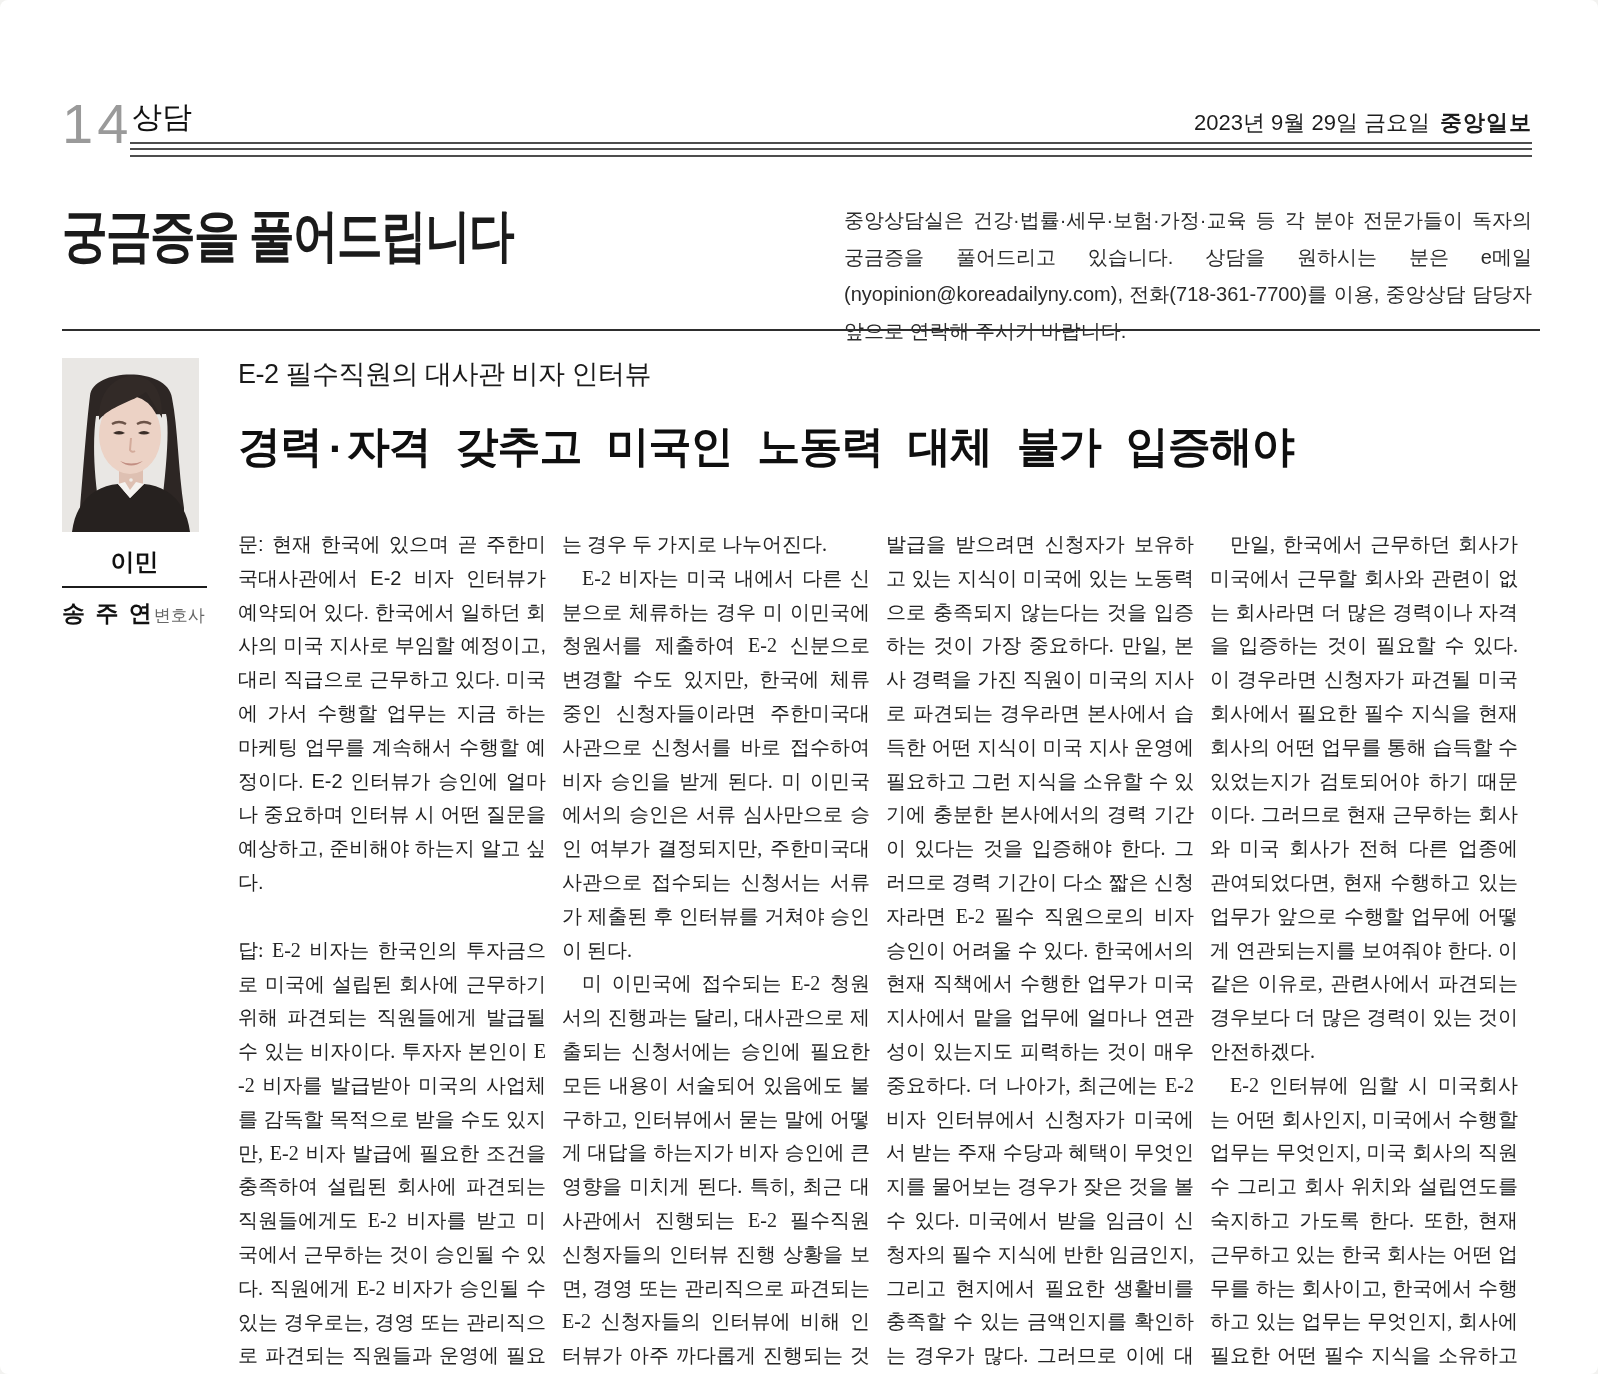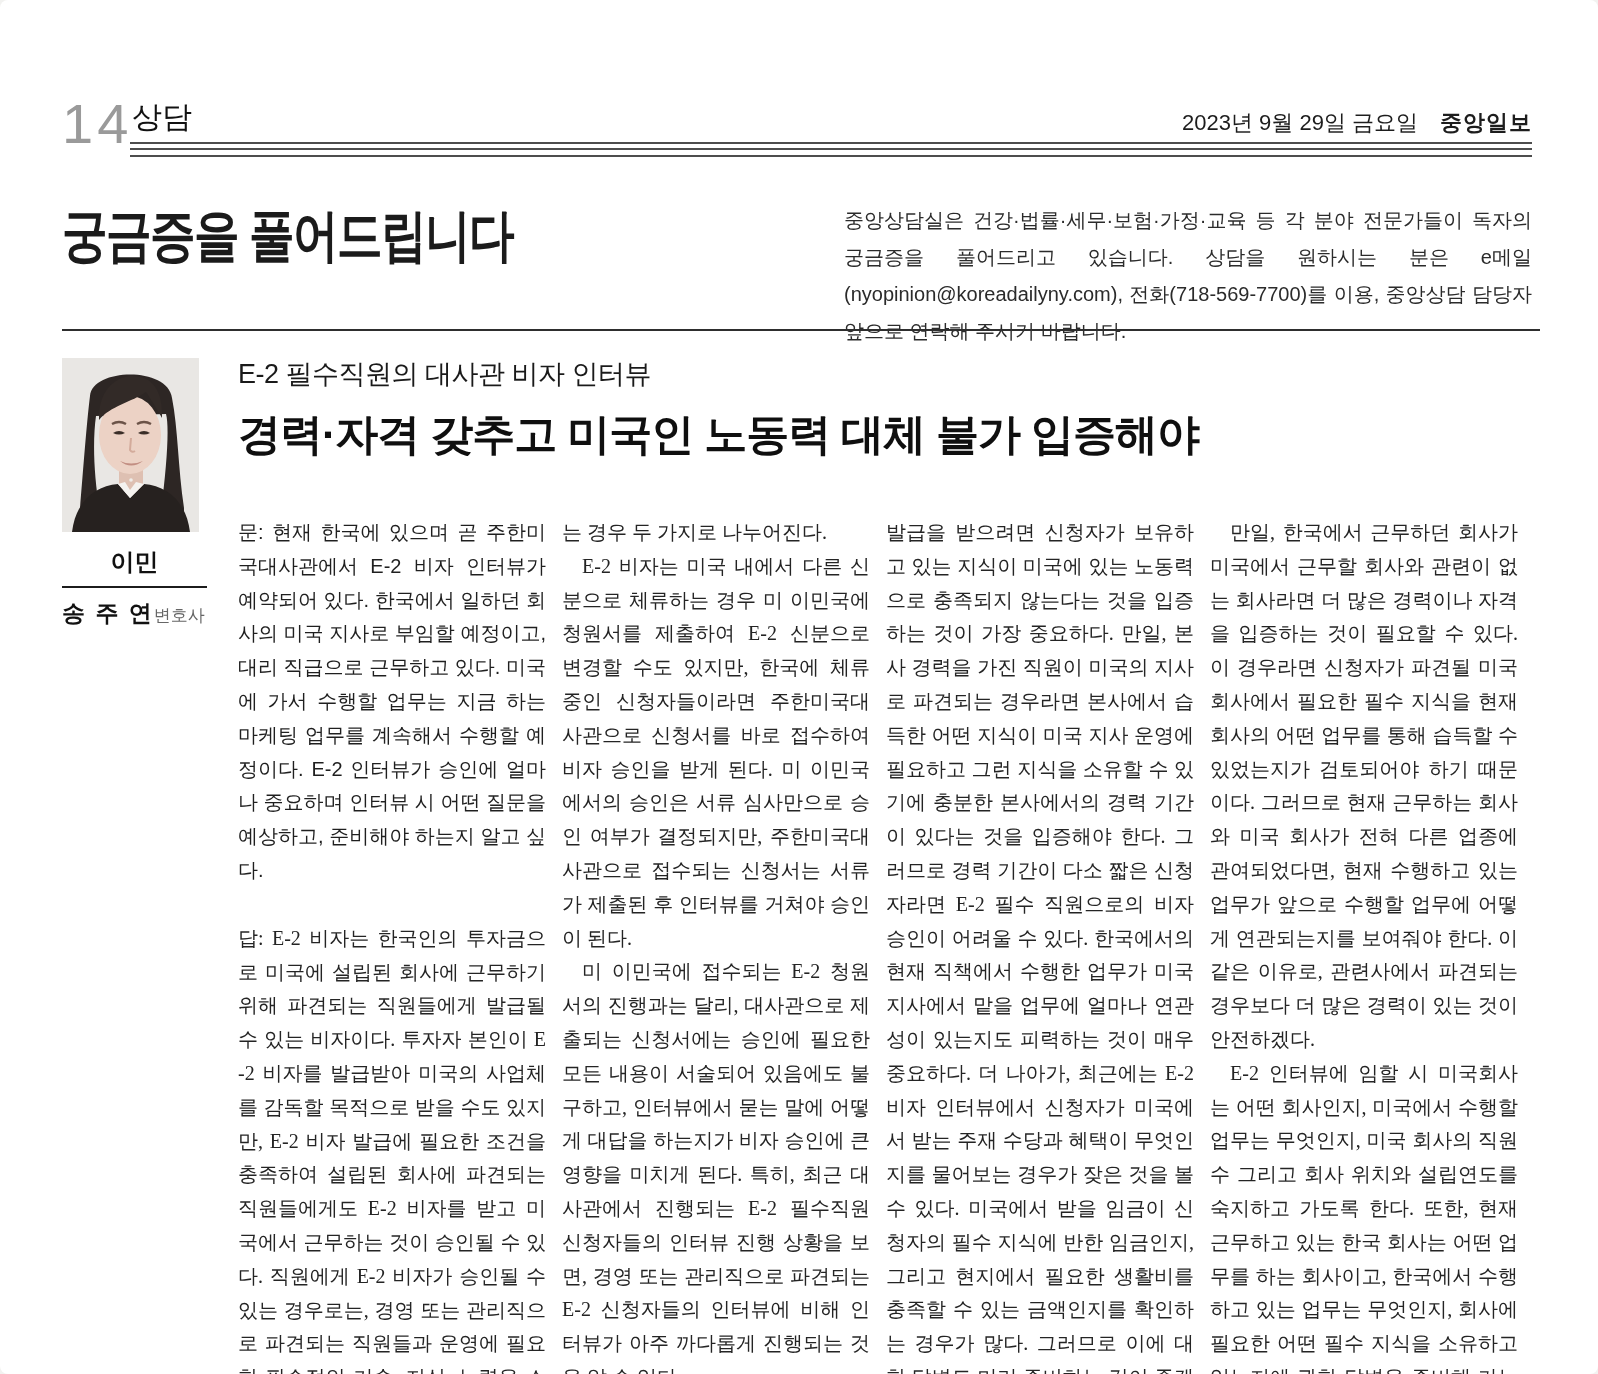--- a/index.html
+++ b/index.html
@@ -22,21 +22,21 @@
     letter-spacing:4px; line-height:1;
   }
   .section-name {
     position:absolute; left:70px; top:6px;
     font-size:30px; font-weight:400; color:#111; line-height:1;
   }
   .date-line {
     position:absolute; right:0; top:12px;
     font-size:22px; color:#1d1d1d; letter-spacing:0;
   }
-  .masthead-logo { font-weight:900; letter-spacing:1px; margin-left:22px; }
+  .masthead-logo { font-weight:900; letter-spacing:1px; margin-left:10px; }
   .triple-rule {
     position:absolute; left:68px; top:46px; right:0; height:15px;
     background:linear-gradient(to bottom,
       #4d4d4d 0 2px, transparent 2px 6px,
       #4d4d4d 6px 8px, transparent 8px 13px,
       #4d4d4d 13px 15px);
   }
   
   .banner { position:absolute; left:62px; right:66px; top:196px; height:110px; }
   .banner-title {
@@ -65,22 +65,22 @@
     font-size:24px; font-weight:700; color:#111;text-align:center;
   }
   .author { margin-top:10px; font-size:23px; font-weight:700; color:#111; letter-spacing:2px; }
   .author .job { font-size:17px; font-weight:400; color:#666; letter-spacing:0; }
   .contact { margin-top:30px; font-size:20px; line-height:32px; color:#2e2e2e; letter-spacing:0; }
   .contact .site { letter-spacing:0.5px; }
   
   .article-main { position:absolute; left:176px; right:0; top:0; }
   .kicker { font-size:27px; color:#1a1a1a; letter-spacing:-0.5px; }
   .headline {
-    margin-top:14px;
-    font-family:Liberation Sans, sans-serif;
+    margin-top:26px;
+    font-family:Liberation Mono, monospace;
     font-size:43px; font-weight:700; color:#0f0f0f;
     letter-spacing:-1px; white-space:nowrap;
   }
   .body-cols { display:flex; gap:16px; margin-top:52px; }
   .body-col {
     width:308px; flex:0 0 308px;
     font-family:"Liberation Serif", serif;
     font-size:20px; line-height:33.8px;
     text-align:justify; color:#242424;
     word-break:break-all;
@@ -98,21 +98,21 @@
     <div class="page-num">14</div>
     <div class="section-name">상담</div>
     <div class="date-line">
       <span>2023년 9월 29일 금요일</span><span class="masthead-logo">중앙일보</span>
     </div>
     <div class="triple-rule"></div>
   </div>
 
   <div class="banner">
     <div class="banner-title">궁금증을 풀어드립니다</div>
-    <div class="banner-intro">중앙상담실은 건강·법률·세무·보험·가정·교육 등 각 분야 전문가들이 독자의 궁금증을 풀어드리고 있습니다.  상담을 원하시는 분은 e메일(nyopinion@koreadailyny.com),  전화(718-569-7700)를 이용, 중앙상담 담당자 앞으로 연락해 주시기 바랍니다.</div>
+    <div class="banner-intro">중앙상담실은 건강·법률·세무·보험·가정·교육 등 각 분야 전문가들이 독자의 궁금증을 풀어드리고 있습니다.  상담을 원하시는 분은 e메일(nyopinion@koreadailyny.com),  전화(718-361-7700)를 이용, 중앙상담 담당자 앞으로 연락해 주시기 바랍니다.</div>
   </div>
 
   <div class="section-rule"></div>
 
   <div class="article">
 
     <div class="columnist">
       <svg class="portrait" viewBox="0 0 137 174" aria-hidden="true">
         <rect x="0" y="0" width="137" height="174" fill="#e9e7e4"></rect>
 

